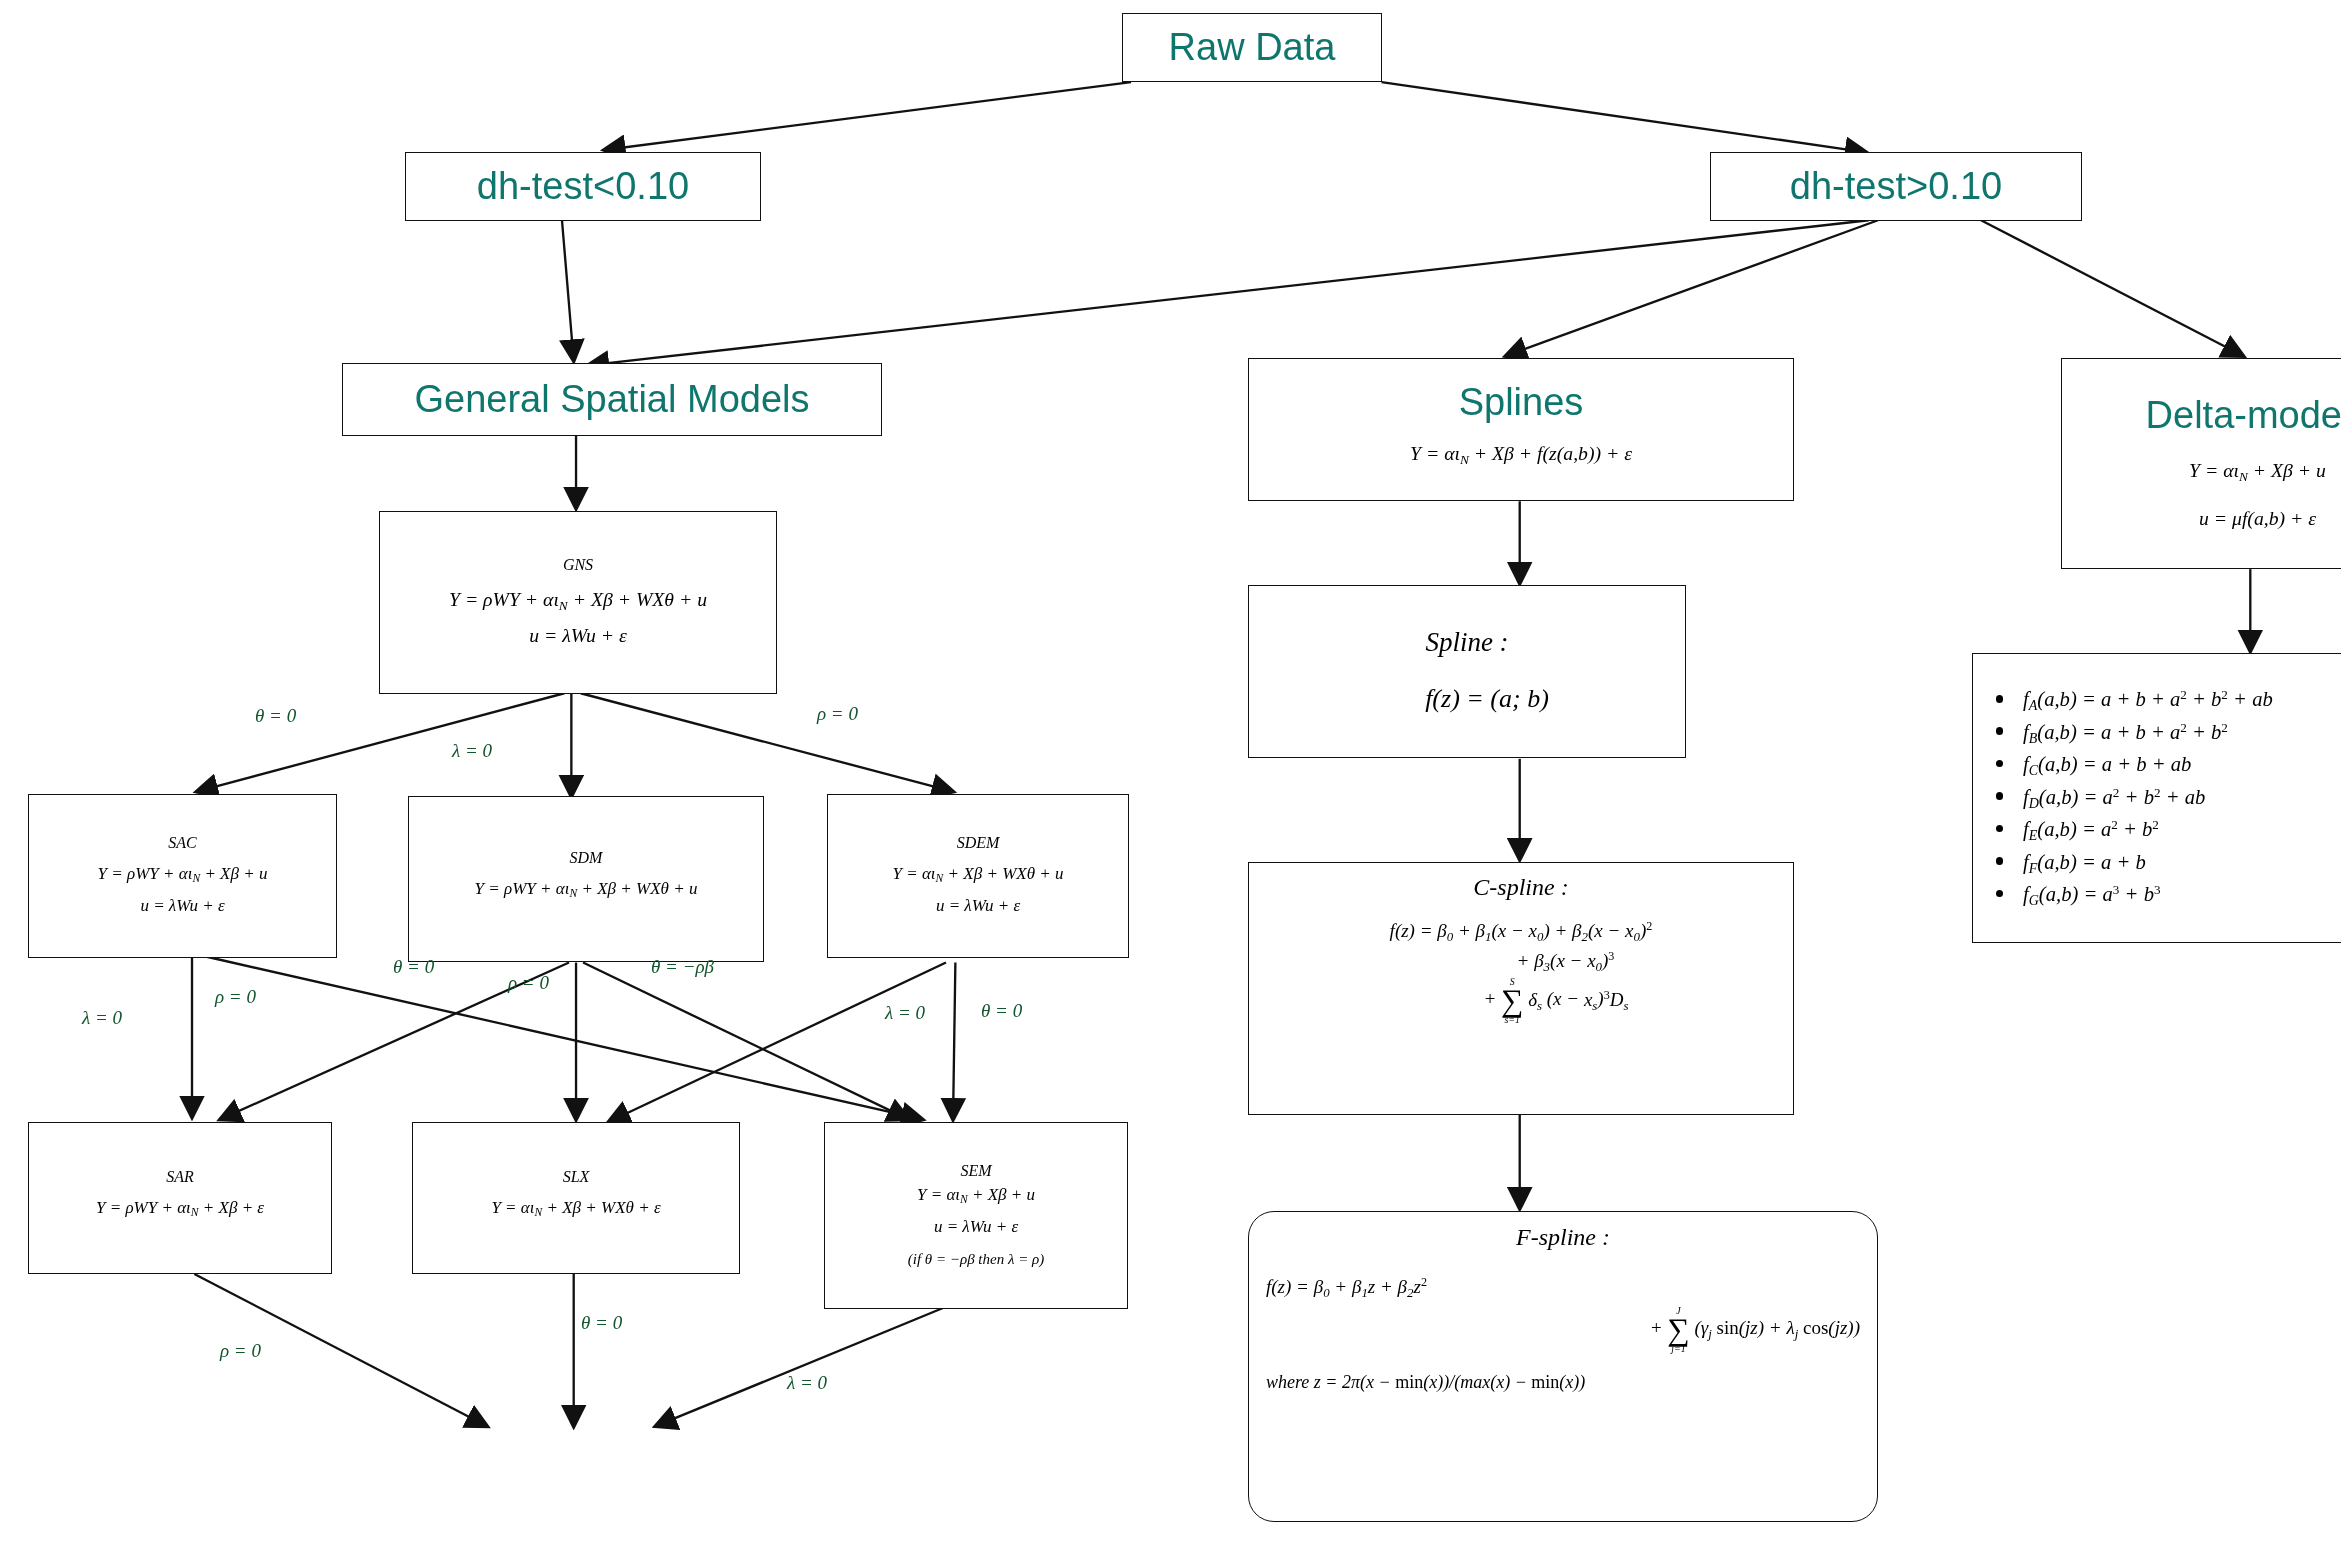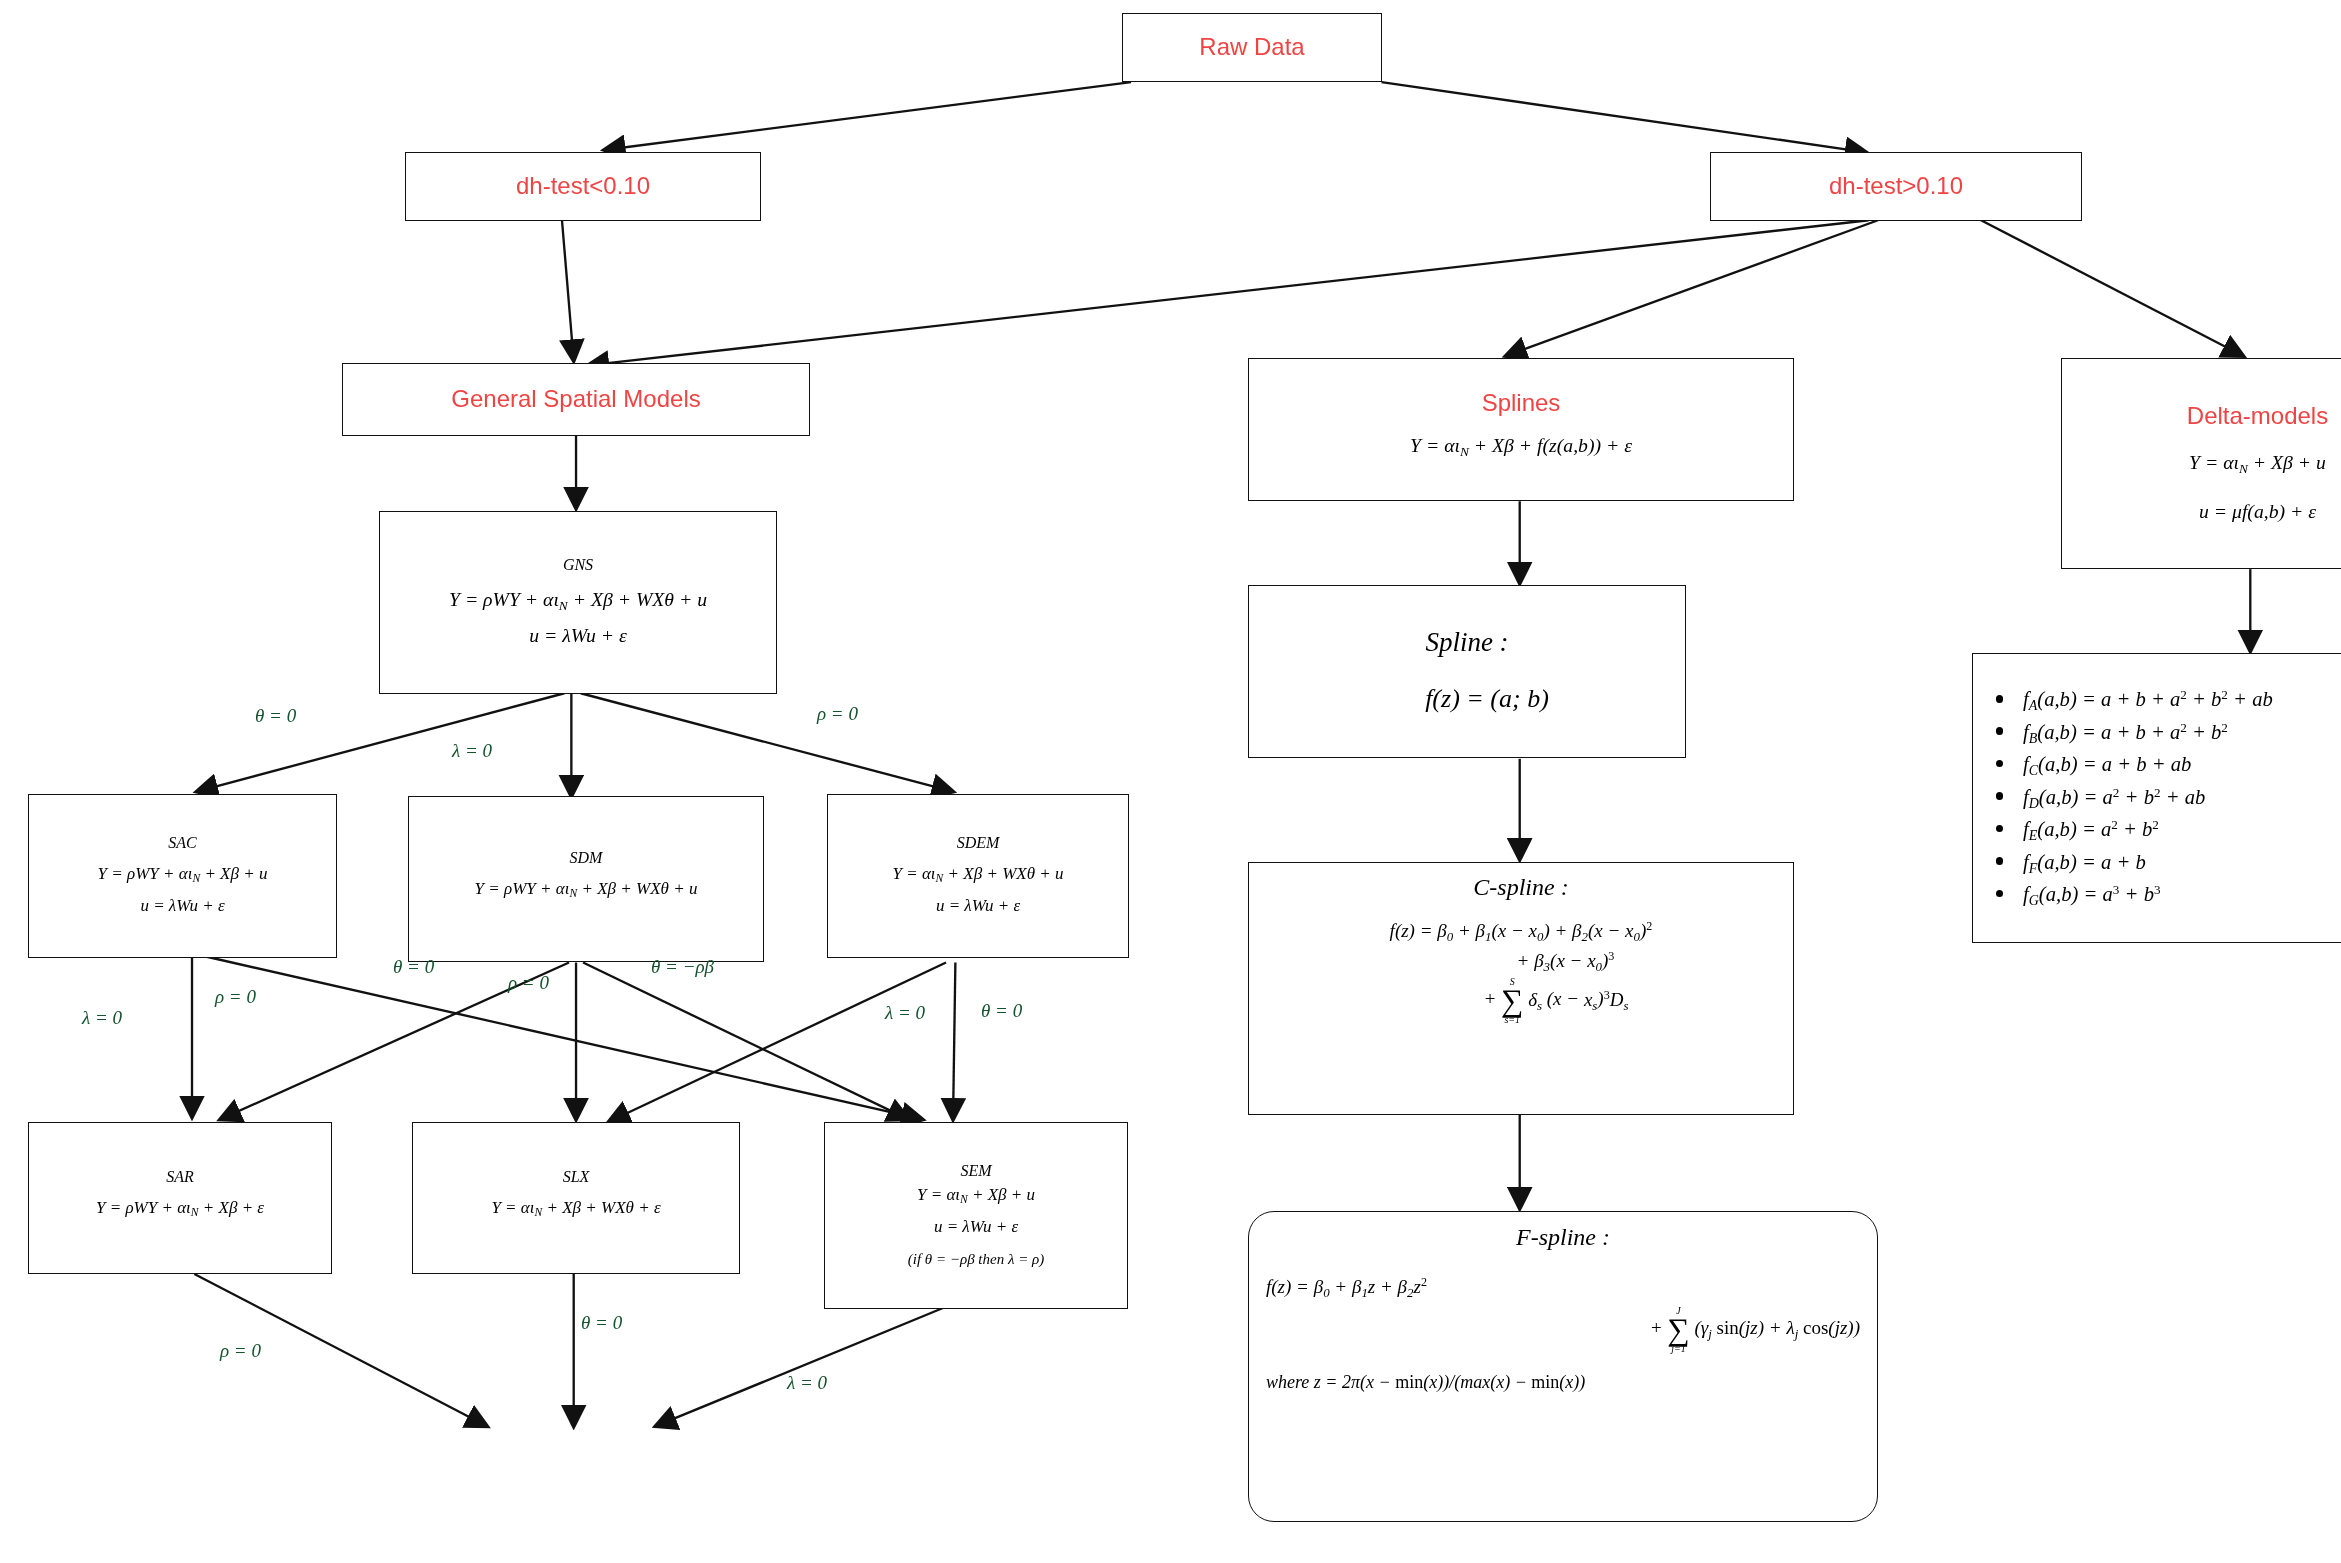--- a/index.html
+++ b/index.html
@@ -1,21 +1,21 @@
 <!DOCTYPE html>
 <html style="font-size:7.5px"><head>
 <meta charset="utf-8">
 <style>
   html,body{margin:0;padding:0;background:#ffffff;}
   body{font-family:"Liberation Sans",sans-serif;color:#000;}
   #stage{position:relative;width:2543px;height:1564px;background:#fff;overflow:hidden;}
   svg.wires{position:absolute;left:0;top:0;width:2543px;height:1564px;pointer-events:none;}
   .node{position:absolute;box-sizing:border-box;border:1.9px solid #111;background:#fff;
         display:flex;flex-direction:column;align-items:center;justify-content:center;text-align:center;}
-  .plain-title{font-size:24px;font-family:"Liberation Sans",sans-serif;color:#ef4444;line-height:1.1;}
+  .plain-title{font-size:38px;font-family:"Liberation Sans",sans-serif;color:#0f766e;line-height:1.1;}
   .model-title{font-size:16px;font-style:italic;font-family:"Liberation Serif",serif;color:#000;margin-bottom:3.7px;}
   .eq{font-size:19.7px;font-style:italic;font-family:"Liberation Serif",serif;color:#000;line-height:1.35;white-space:nowrap;}
   .eq.small{font-size:17px;}
   .eq-blk{margin:7.5px 0;}
   .sub{font-size:0.68em;vertical-align:-0.30em;font-style:italic;}
   .sup{font-size:0.64em;vertical-align:0.55em;font-style:normal;}
   .upr{font-style:normal;}
   .edge-label{position:absolute;font-size:19px;font-style:italic;font-family:"Liberation Serif",serif;
               color:#14532d;white-space:nowrap;background:transparent;}
   ul.dlist{list-style:none;margin:0;padding:0 0 0 19px;text-align:left;width:100%;box-sizing:border-box;}
@@ -96,21 +96,21 @@
   </div>
 
   <div class="node" style="left:405px;top:152px;width:356px;height:69px;">
     <span class="plain-title">dh-test&lt;0.10</span>
   </div>
 
   <div class="node" style="left:1710px;top:152px;width:372px;height:69px;">
     <span class="plain-title">dh-test&gt;0.10</span>
   </div>
 
-  <div class="node" style="left:342px;top:363px;width:468px;height:73px;">
+  <div class="node" style="left:342px;top:363px;width:540px;height:73px;">
     <span class="plain-title">General Spatial Models</span>
   </div>
 
   <div class="node" style="left:379px;top:511px;width:398px;height:183px;">
     <span class="model-title">GNS</span>
     <span class="eq eq-blk">
       <i>Y</i> = <i>ρWY</i> + <i>αι<span class="sub">N</span></i> + <i>Xβ</i> + <i>WXθ</i> + <i>u</i>
     </span>
     <span class="eq">
       <i>u</i> = <i>λWu</i> + ε

